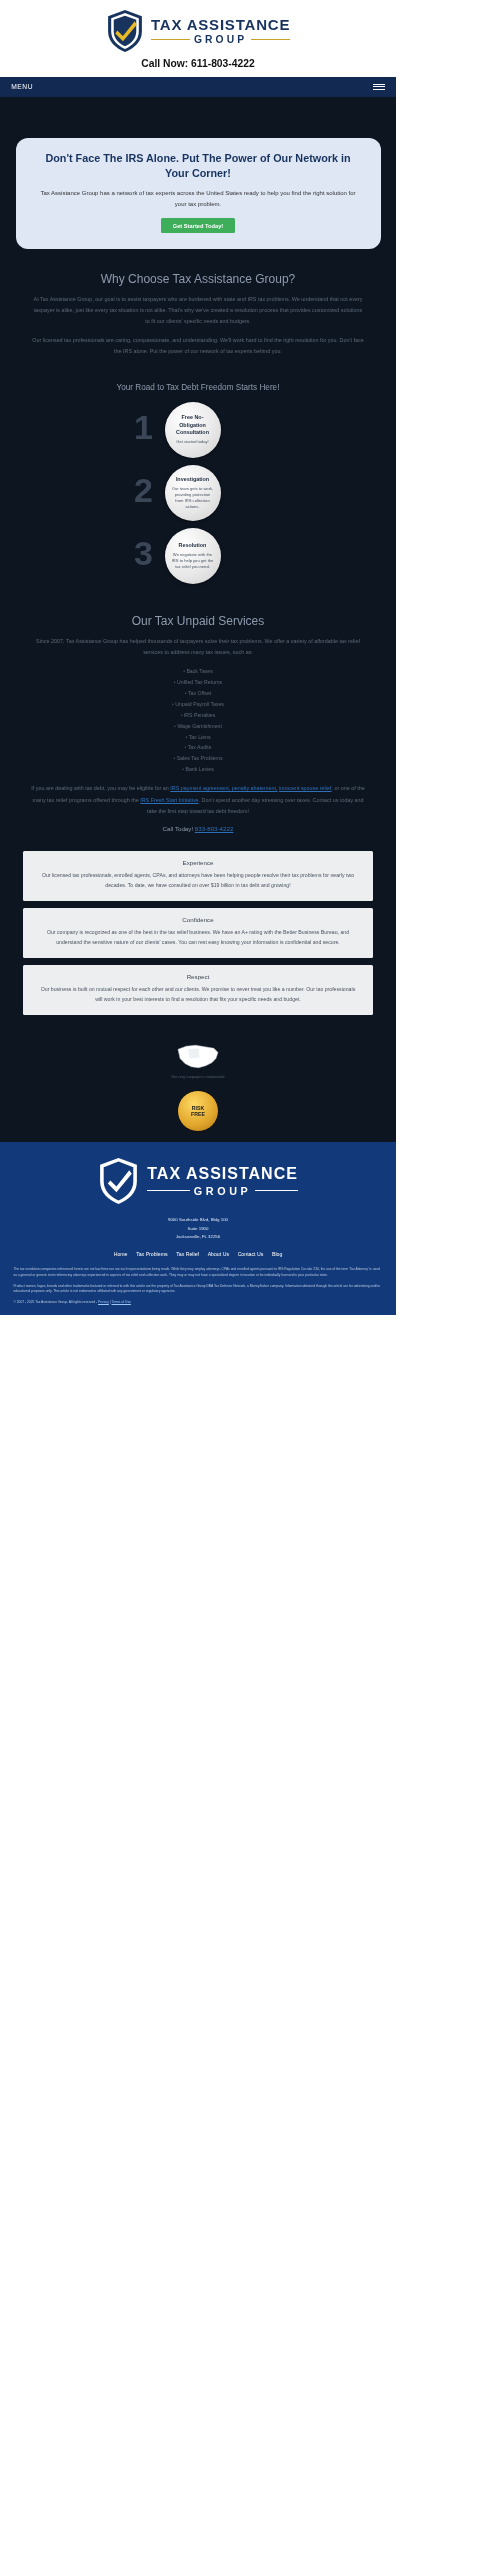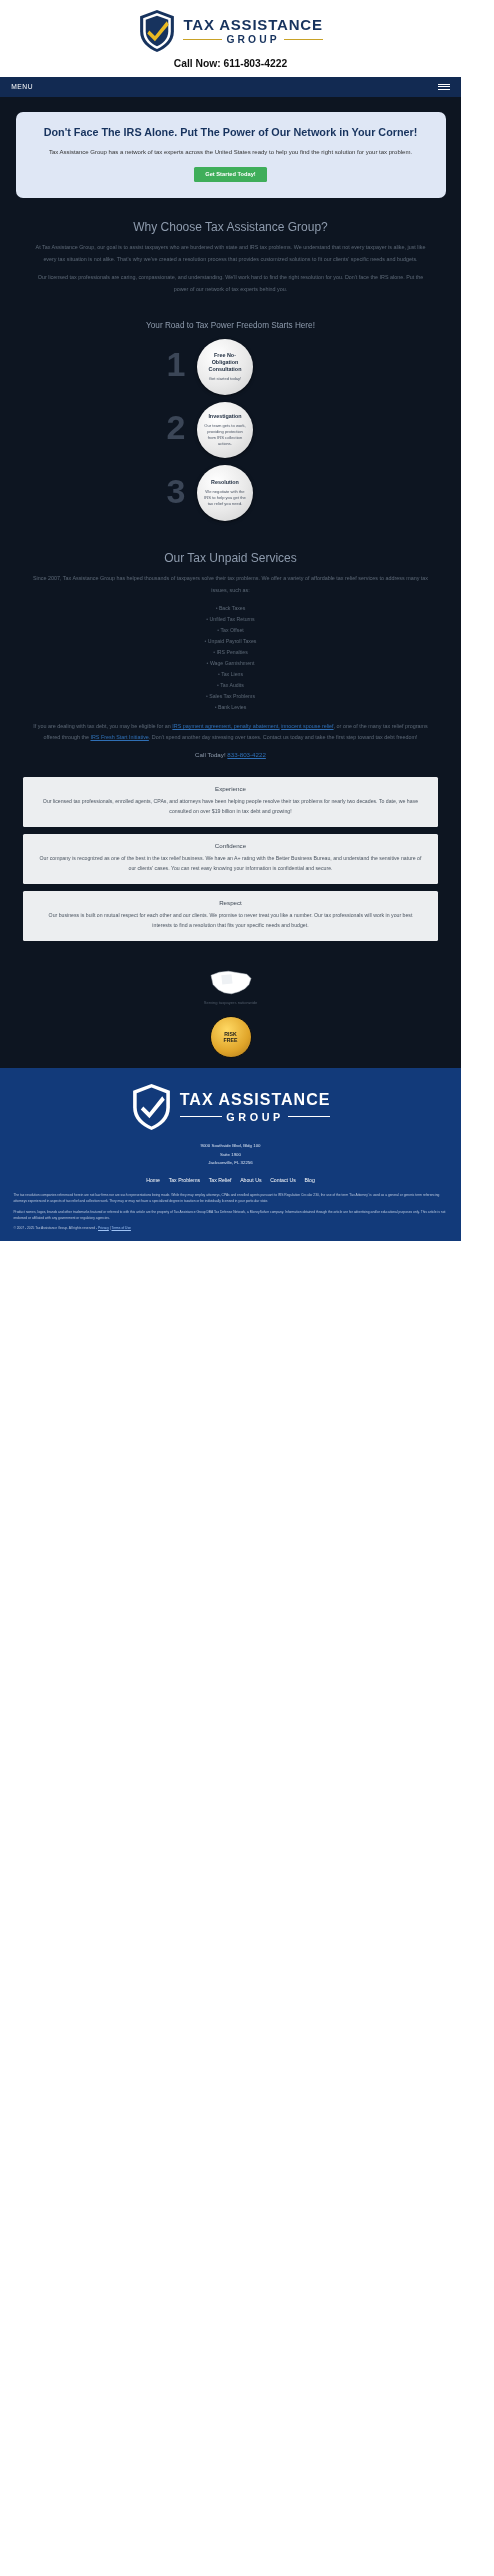--- a/index.html
+++ b/index.html
@@ -2,21 +2,21 @@
 <html style="font-size:8.2px"><head>
 <meta charset="utf-8">
 <style>
   * { box-sizing: border-box; margin: 0; padding: 0; }
   body {
     width: 495px;
     background: #ffffff;
     font-family: "Liberation Sans", sans-serif;
     color: #333;
   }
-  .page { width: 461px; }
+  .page { width: 396px; }
 
   
   .header {
     background: #ffffff;
     padding: 9.3px 0 7.2px 0;
     text-align: center;
   }
   .logo-row {
     display: flex;
     align-items: center;
@@ -78,23 +78,24 @@
   .hamburger { display: flex; flex-direction: column; gap: 1.5px; }
   .hamburger span { display:block; width: 11.3px; height: 1px; background: #fff; }
 
   
   .hero {
     background: #0d1521;
     padding: 14.4px 15.5px 17.5px 15.5px;
   }
   .hero-card {
     background: #dfe7f5;
-    border-radius: 7px;
+    border-radius: 12px;
     padding: 13.4px 20.6px 15.5px 20.6px;
     text-align: center;
+    margin-top: 26px;
   }
   .hero-title {
     color: #17335e;
     font-size: 10.8px;
     font-weight: bold;
     line-height: 1.4;
   }
   .hero-sub {
     margin-top: 7.2px;
     font-size: 6px;
@@ -350,21 +351,21 @@
     </div>
   </div>
 
   <div class="dark-section">
     <h2 class="dark-h2">Why Choose Tax Assistance Group?</h2>
     <p class="dark-p">At Tax Assistance Group, our goal is to assist taxpayers who are burdened with state and IRS tax problems. We understand that not every taxpayer is alike, just like every tax situation is not alike. That's why we've created a resolution process that provides customized solutions to fit our clients' specific needs and budgets.</p>
     <p class="dark-p">Our licensed tax professionals are caring, compassionate, and understanding. We'll work hard to find the right resolution for you. Don't face the IRS alone. Put the power of our network of tax experts behind you.</p>
   </div>
 
   <div class="roadmap">
-    <div class="roadmap-title">Your Road to Tax Power Freedom Starts Here!</div>
+    <div class="roadmap-title">Your Road to Tax Debt Freedom Starts Here!</div>
 
     <div class="step">
       <div class="step-num">1</div>
       <div class="circle">
         <div class="circle-title">Free No-Obligation Consultation</div>
         <div class="circle-text">Get started today!</div>
       </div>
     </div>
 
     <div class="step">

